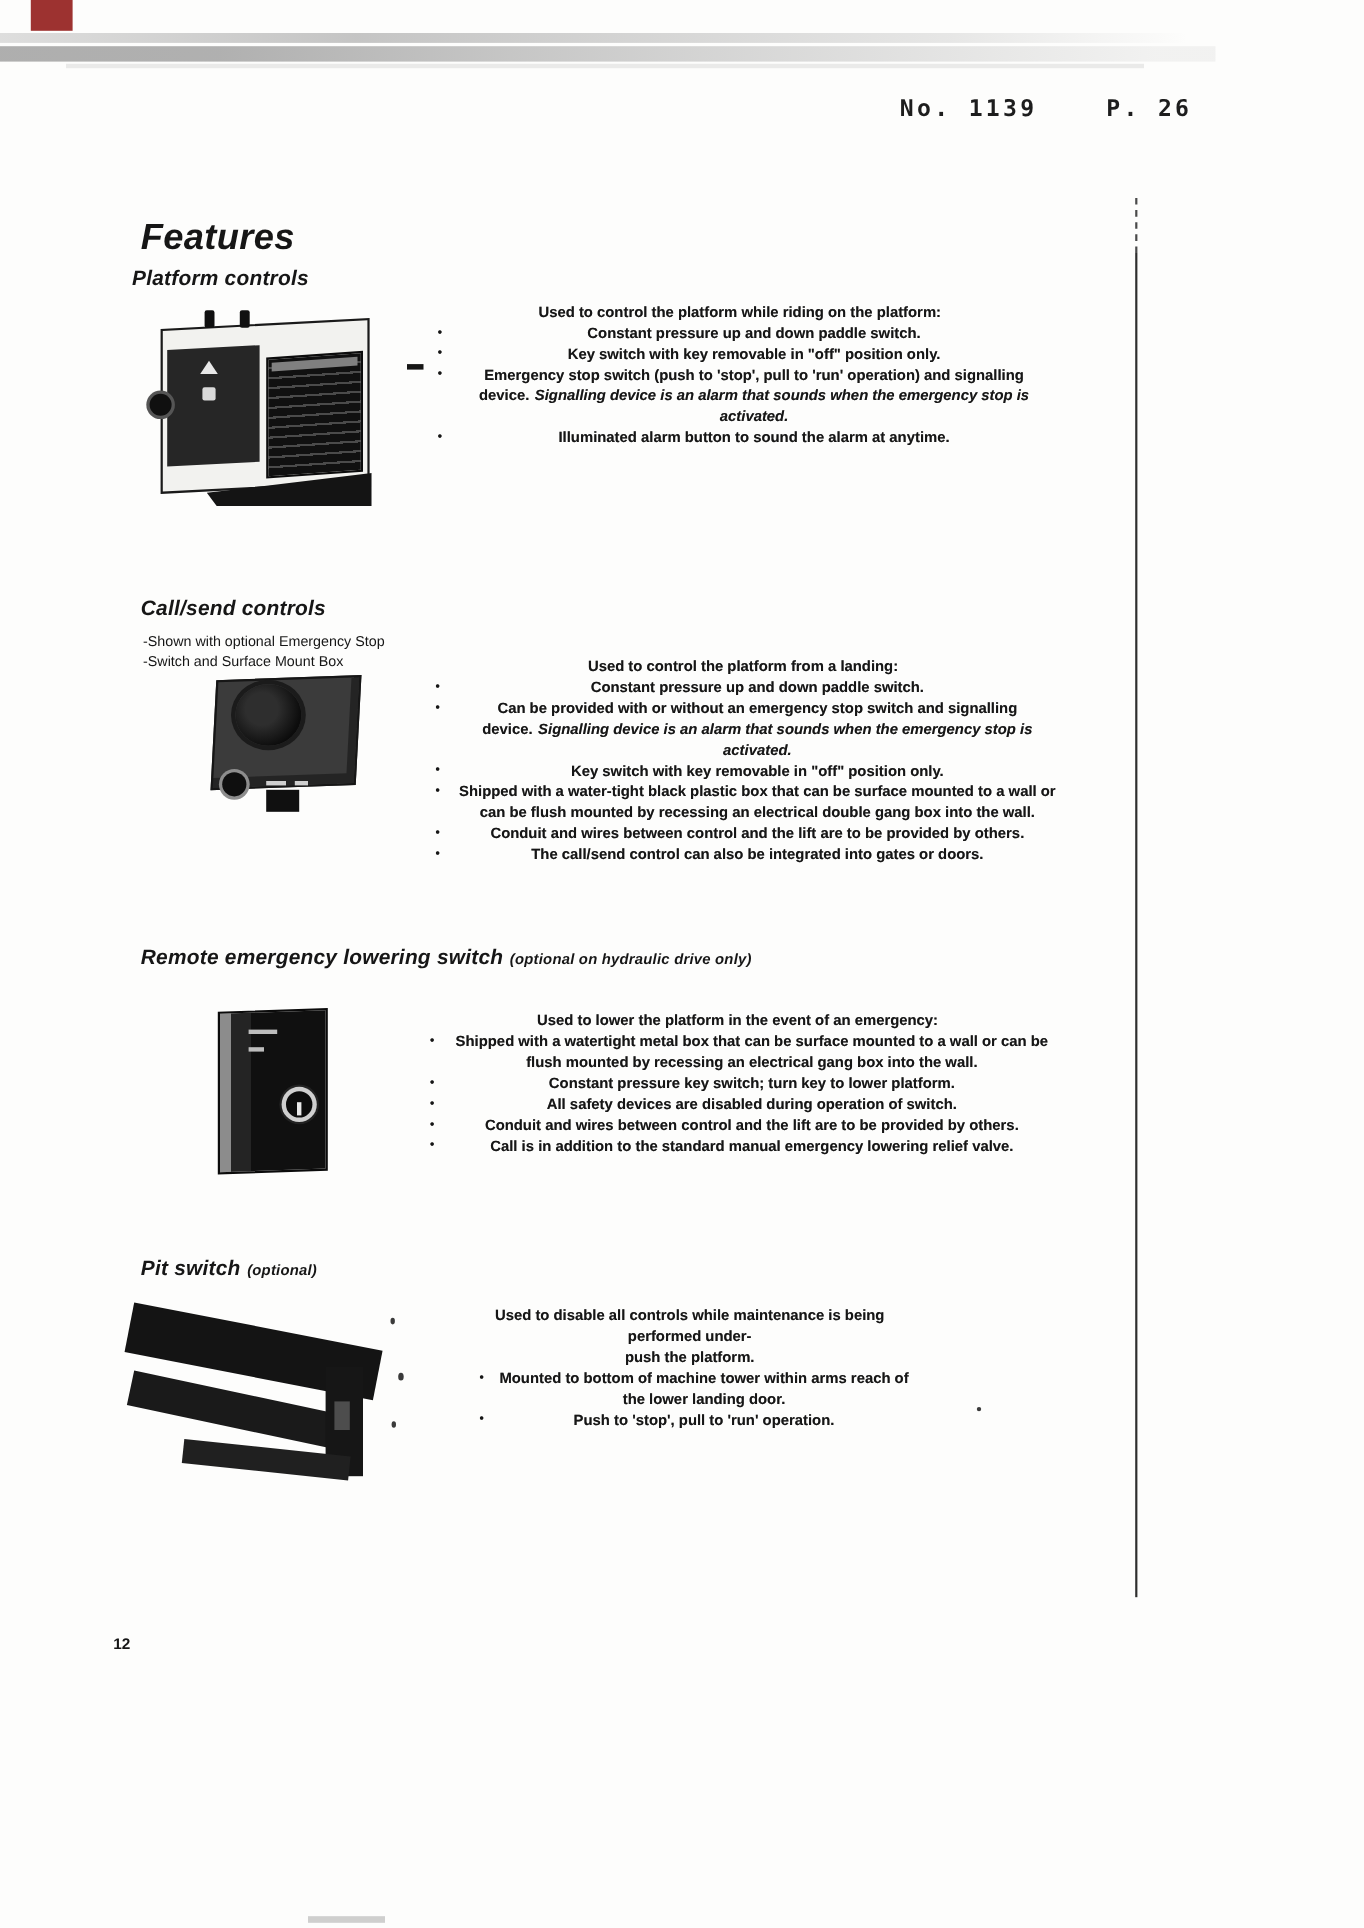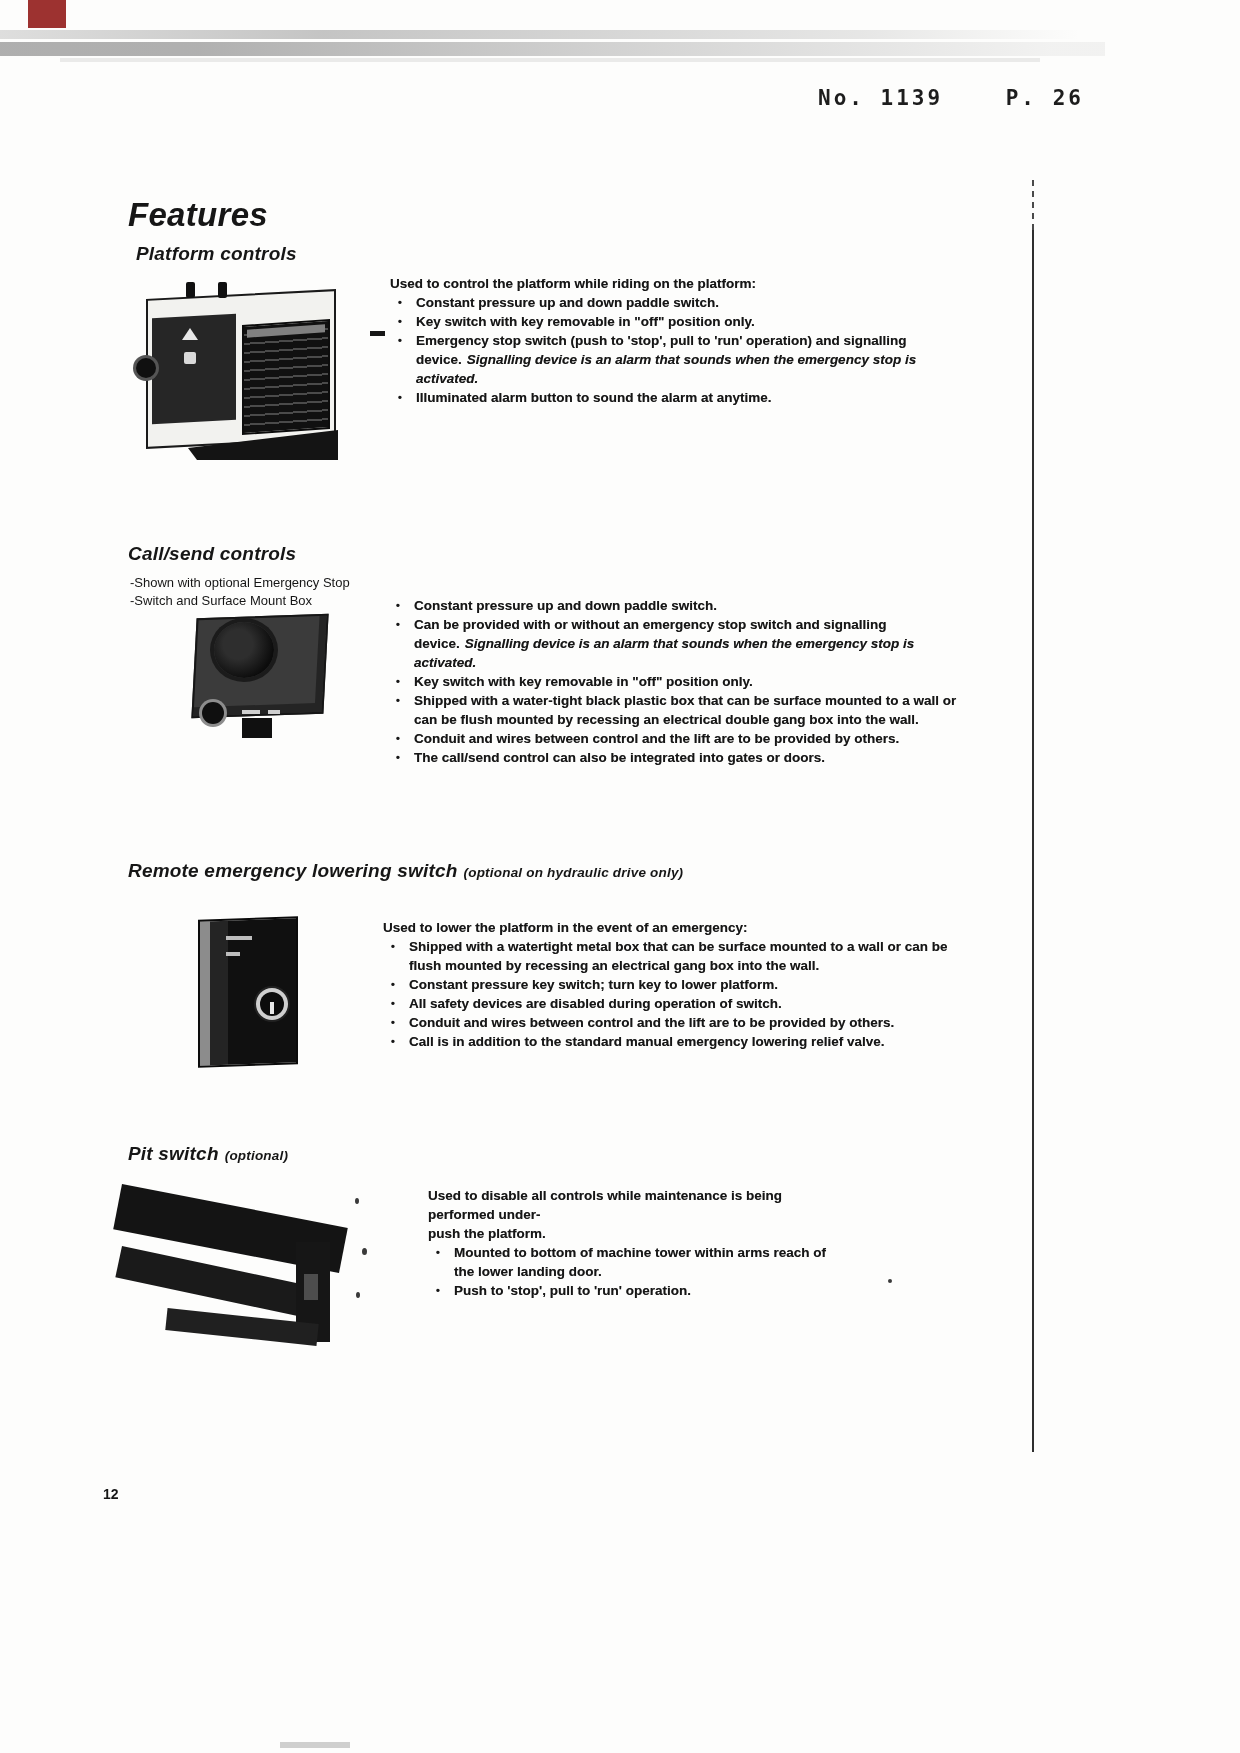--- a/index.html
+++ b/index.html
@@ -24,28 +24,28 @@
   .bottom-smudge { position:absolute; left:280px; top:1742px; width:70px; height:6px; background:rgba(120,120,120,.35); }
 
   
   .fax-header { position:absolute; left:818px; top:86px;
     font-family:"DejaVu Sans Mono", monospace; font-size:21px; font-weight:700;
     letter-spacing:3px; color:#1d1d1d; white-space:pre; }
   .doc-title { position:absolute; left:128px; top:196px;
     font-style:italic; font-weight:700; font-size:33px; letter-spacing:.3px; }
   .sec-heading { position:absolute; font-style:italic; font-weight:700; font-size:19px; letter-spacing:.2px; }
   .sec-heading .suffix { font-size:13.5px; margin-left:6px; }
-  .s0-heading { left:136px; top:243px;text-align:center; }
+  .s0-heading { left:120px; top:243px;text-align:center; }
   .s1-heading { left:128px; top:543px; }
   .s2-heading { left:128px; top:860px; }
   .s3-heading { left:128px; top:1143px; }
   .s1-subtitle { position:absolute; left:130px; top:574px; font-size:13px; font-weight:400; line-height:18px; }
 
   .textblock { position:absolute; font-size:13.5px; font-weight:700; line-height:19px;
-    text-shadow:0 0 .5px rgba(0,0,0,.45); }
+    text-shadow:0 0 .5px rgba(0,0,0,.45);text-align:center; }
   .s0-text { left:390px; top:274px; width:565px; }
   .s1-text { left:388px; top:596px; width:575px; }
   .s2-text { left:383px; top:918px; width:575px; }
   .s3-text { left:428px; top:1186px; width:398px; }
   .intro span { display:block; }
   .intro span:empty { display:none; }
   ul.bullets { list-style:none; margin:0; padding:0; }
   ul.bullets li { position:relative; padding-left:26px; }
   ul.bullets li::before { content:"•"; position:absolute; left:8px; top:0; font-size:11px; }
   .bi { font-style:italic; }
@@ -172,20 +172,23 @@
   </div>
   <div class="photo photo-callsend">
     <div class="cs-body"></div>
     <div class="cs-knob"></div>
     <div class="cs-key"></div>
     <div class="cs-label l1"></div>
     <div class="cs-label l2"></div>
     <div class="cs-tab"></div>
   </div>
   <div class="textblock s1-text">
+    <div class="intro">
+      <span>Used to control the platform from a landing:</span>
+    </div>
     <ul class="bullets">
       <li><span class="bt">Constant pressure up and down paddle switch.</span><span class="bi"></span></li>
       <li><span class="bt">Can be provided with or without an emergency stop switch and signalling device.</span><span class="bi">Signalling device is an alarm that sounds when the emergency stop is activated.</span></li>
       <li><span class="bt">Key switch with key removable in "off" position only.</span><span class="bi"></span></li>
       <li><span class="bt">Shipped with a water-tight black plastic box that can be surface mounted to a wall or can be flush mounted by recessing an electrical double gang box into the wall.</span><span class="bi"></span></li>
       <li><span class="bt">Conduit and wires between control and the lift are to be provided by others.</span><span class="bi"></span></li>
       <li><span class="bt">The call/send control can also be integrated into gates or doors.</span><span class="bi"></span></li>
     </ul>
   </div>
 

